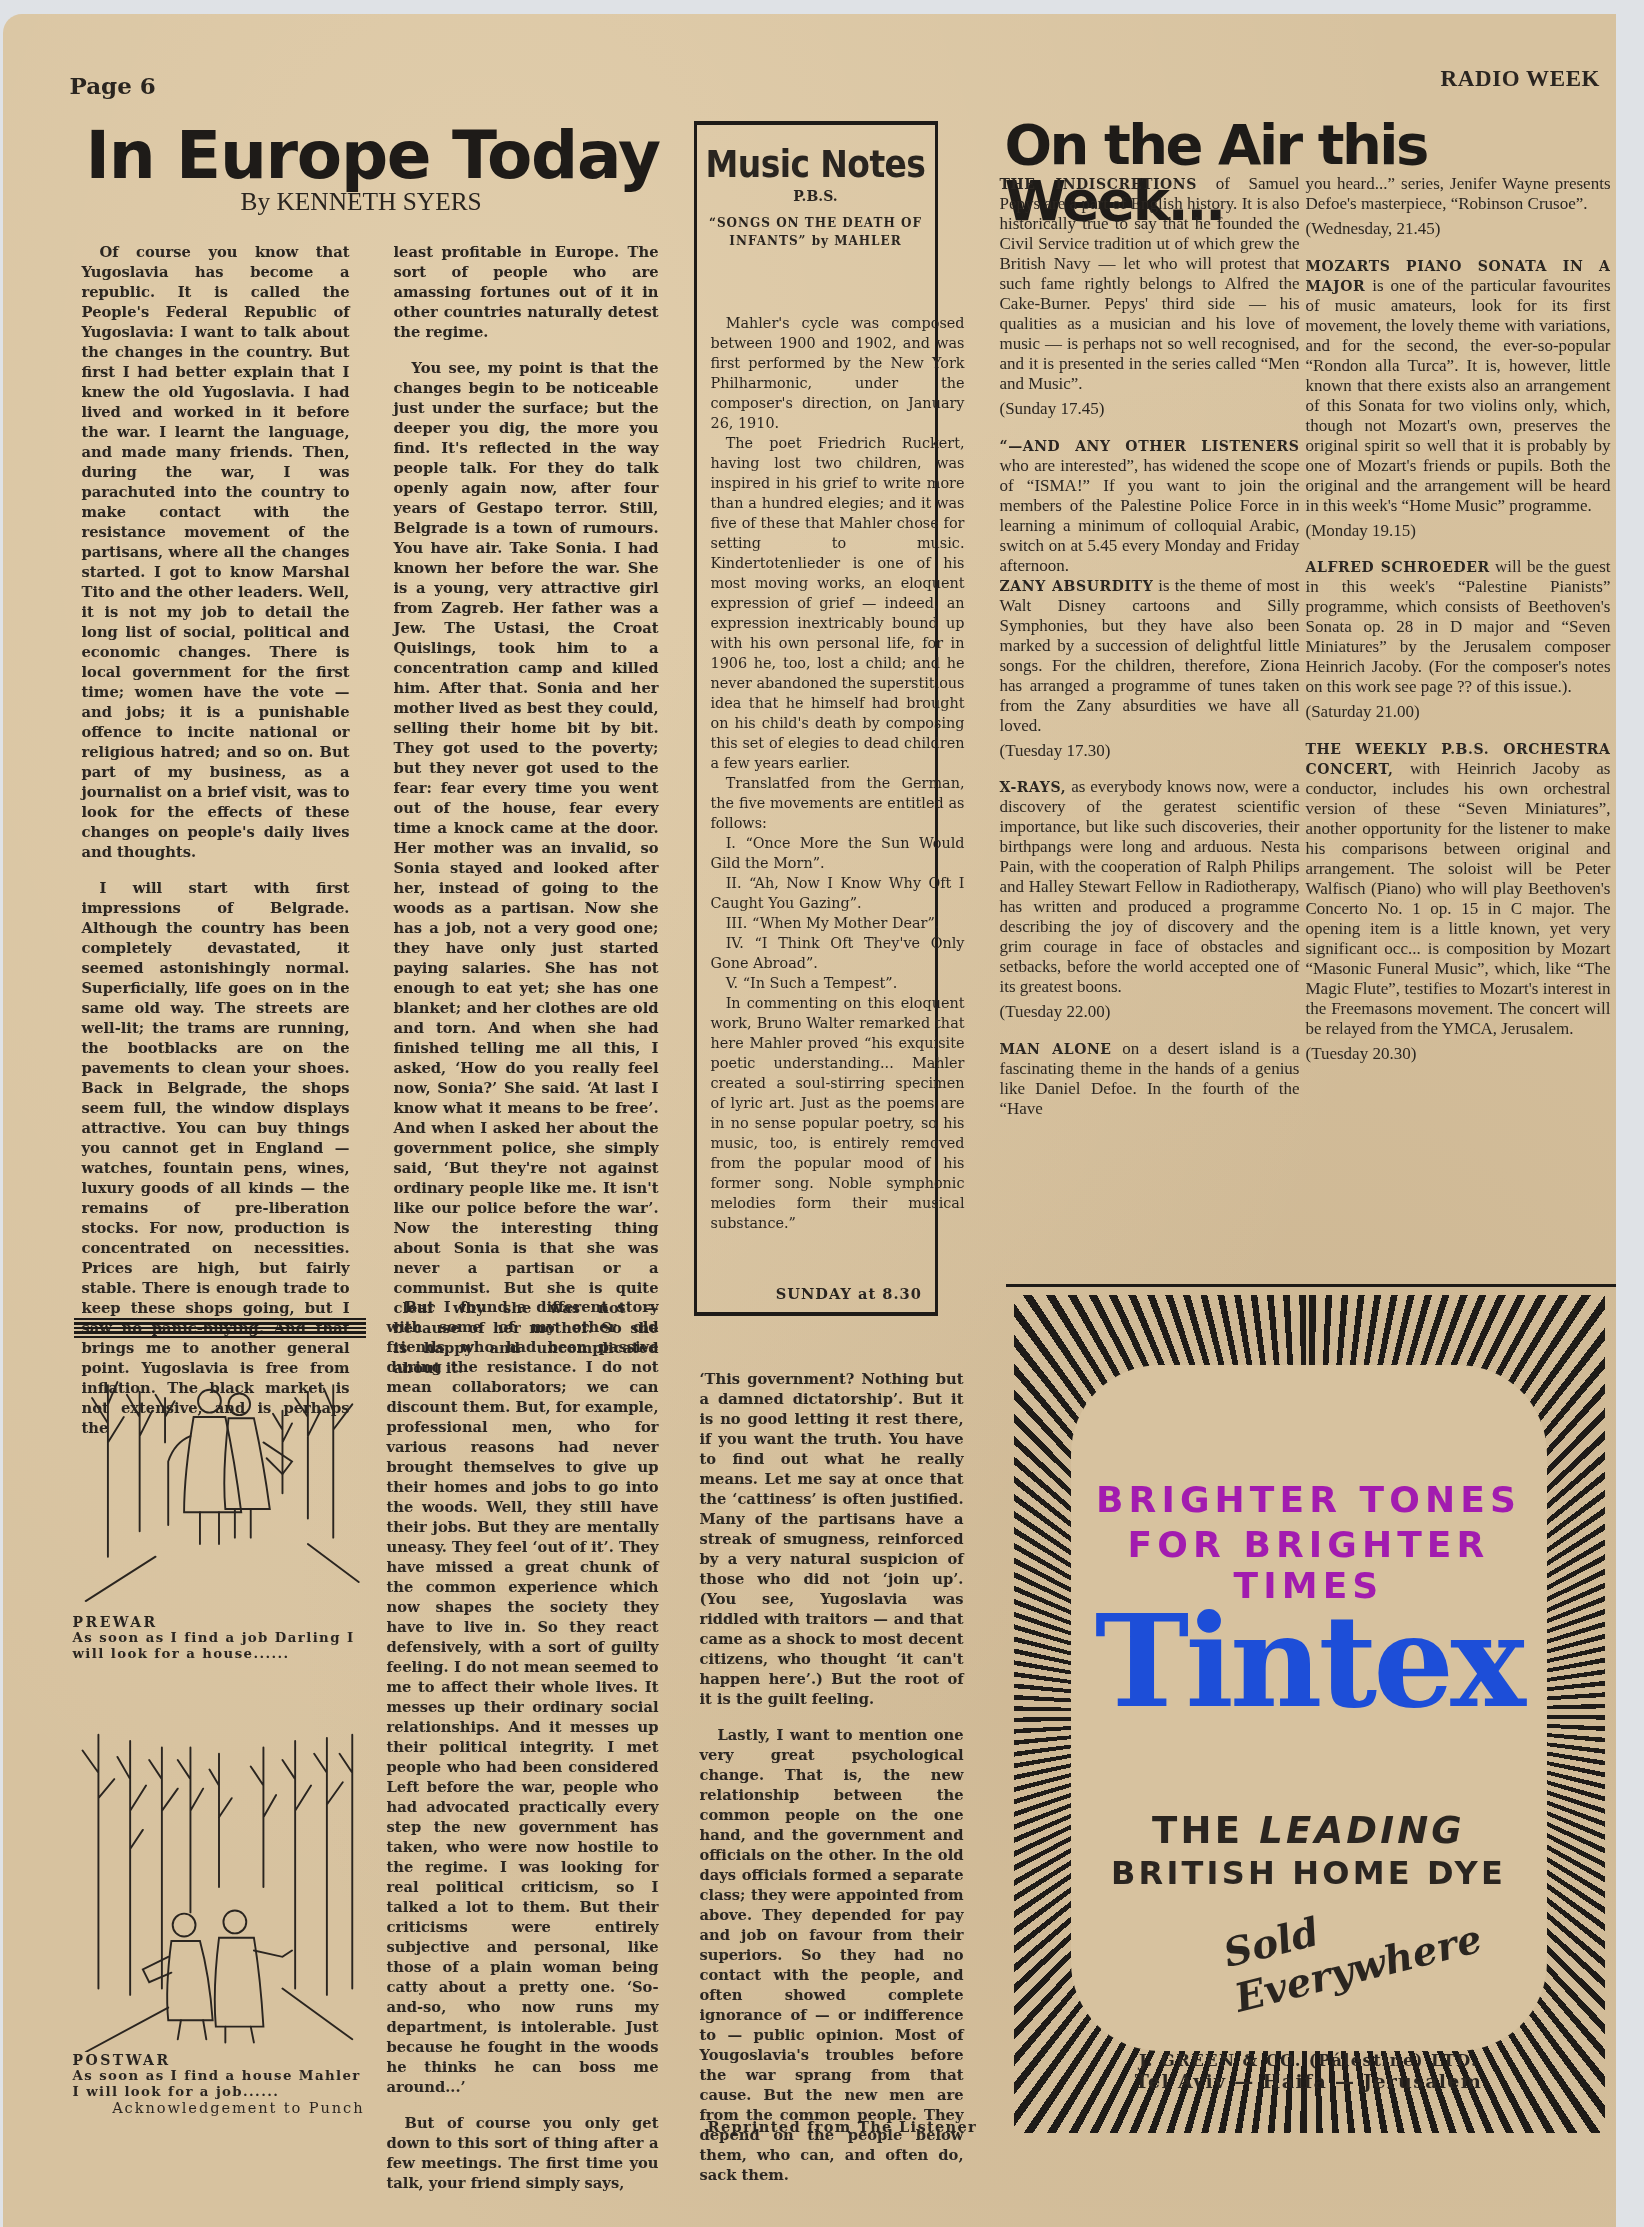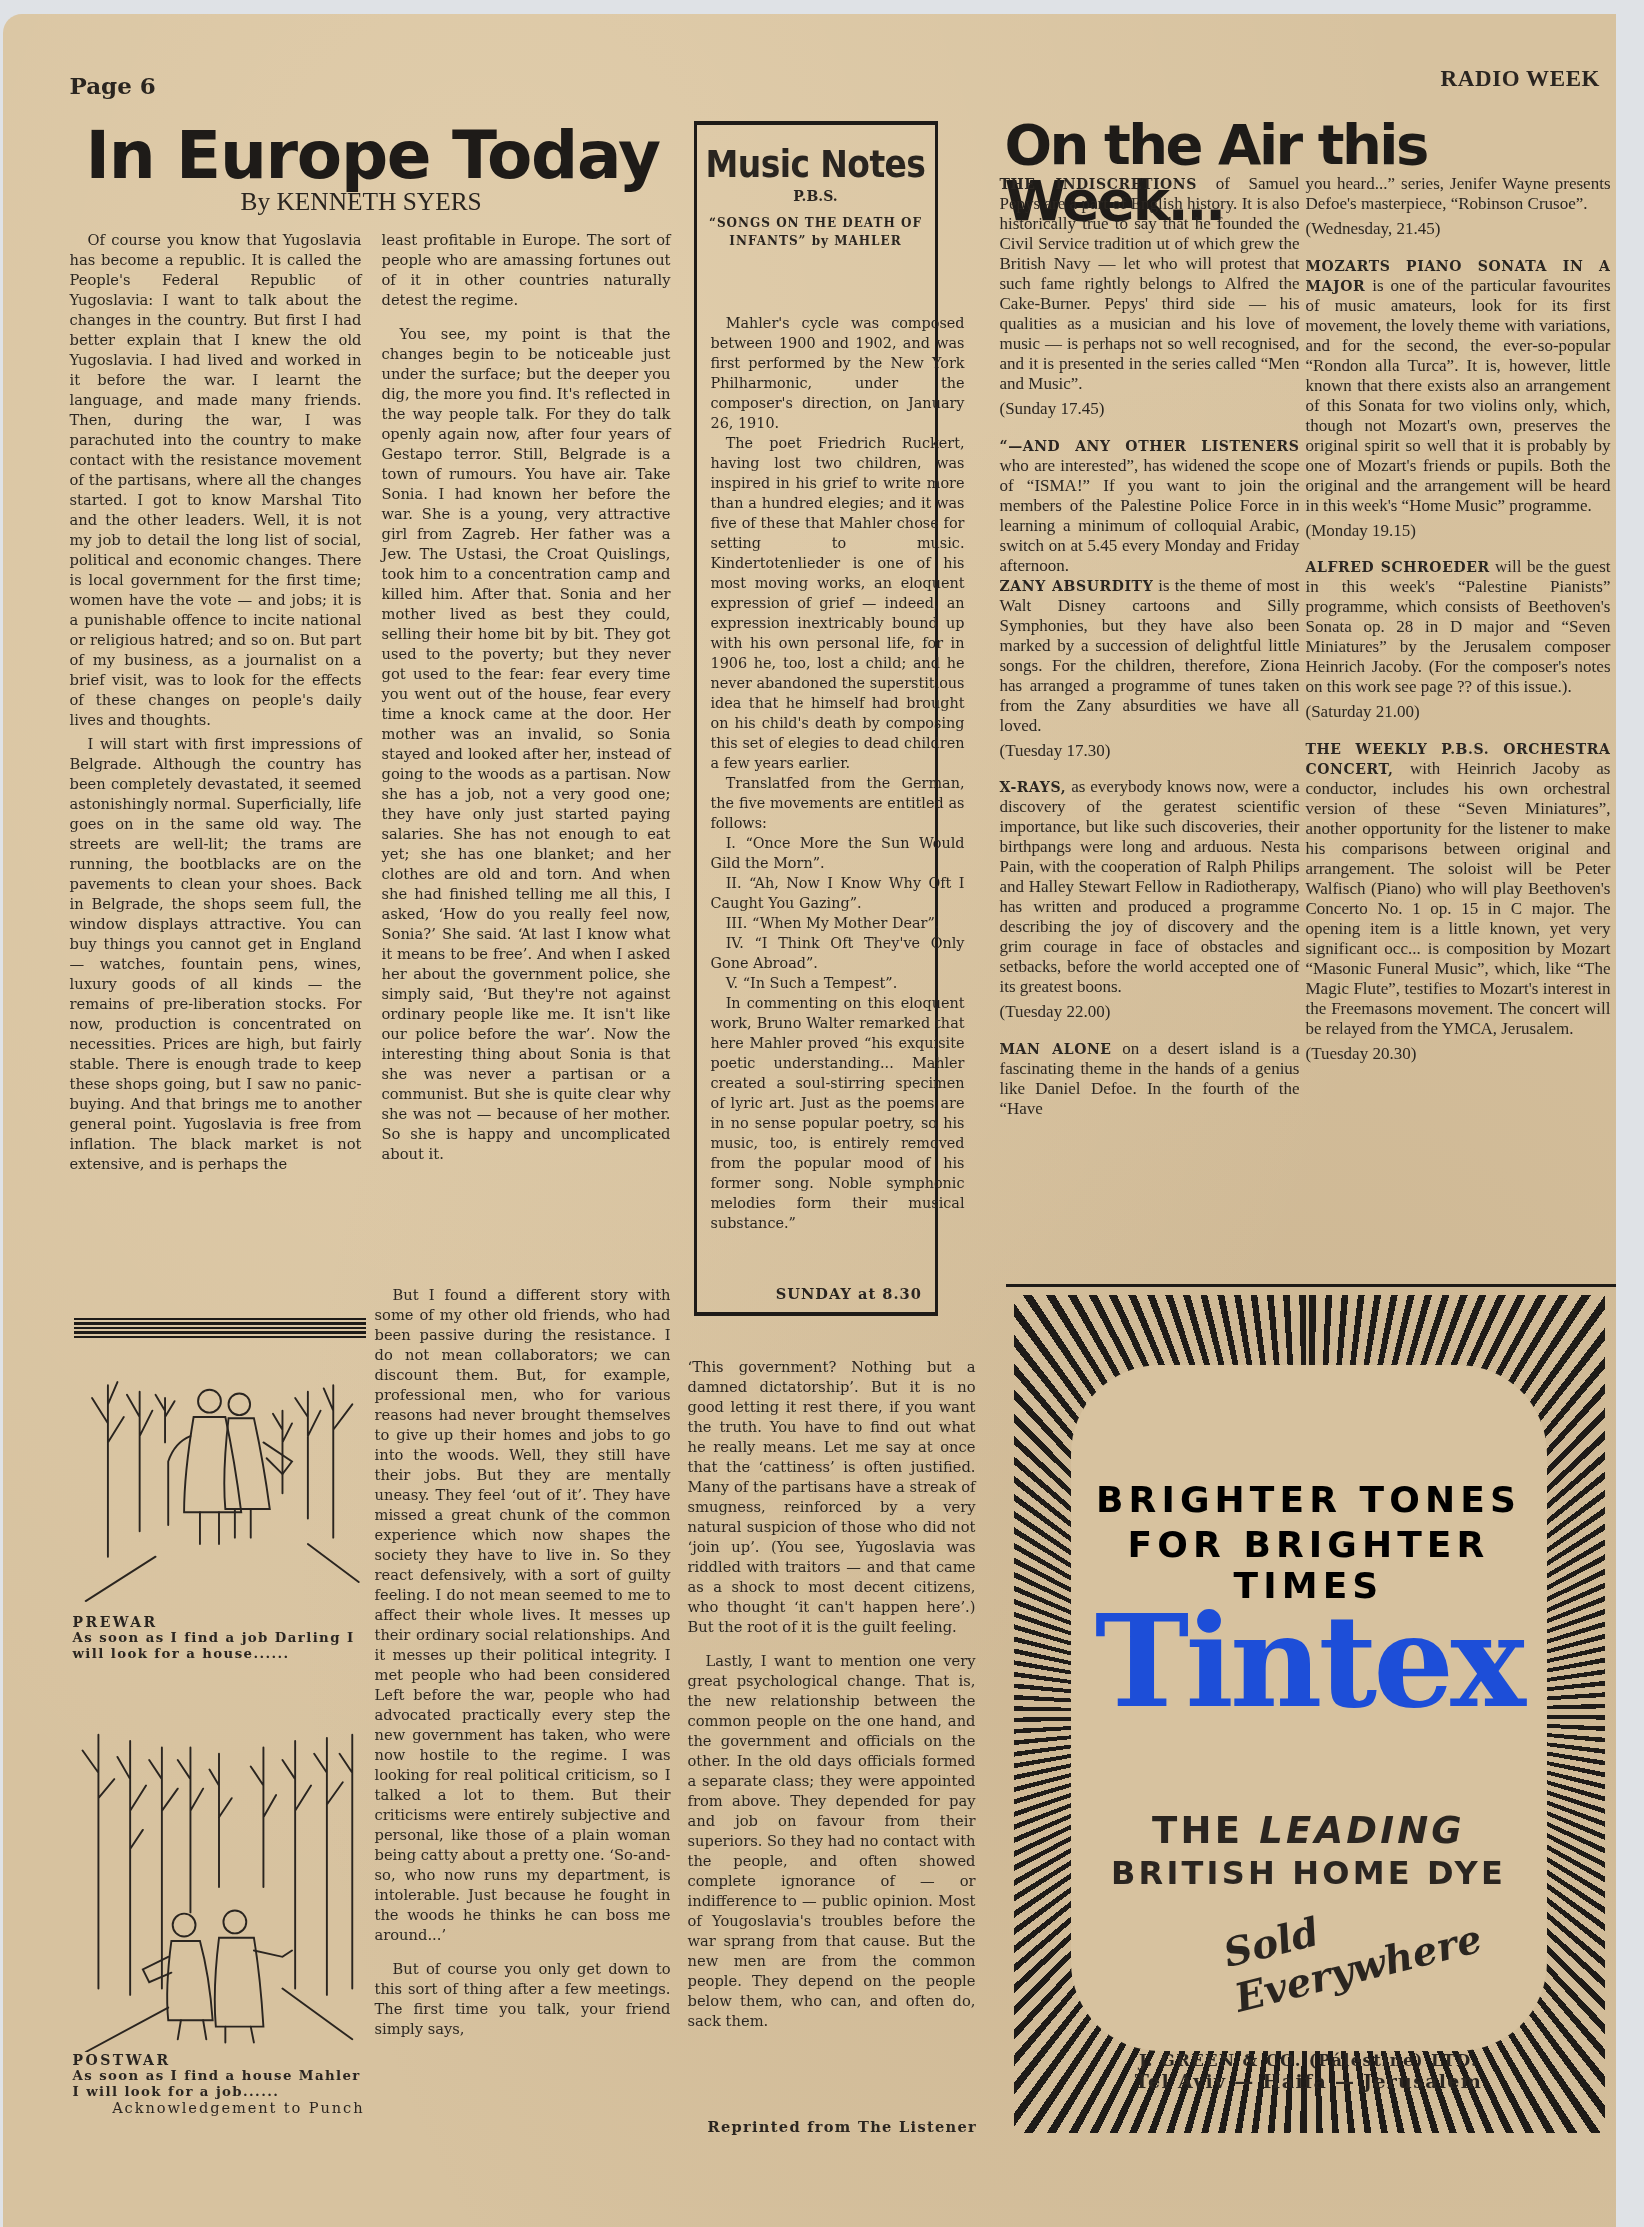--- a/index.html
+++ b/index.html
@@ -22,21 +22,21 @@
     font-family:"DejaVu Sans", sans-serif; font-weight:bold; color:#1e1b18; line-height:1;
   }
   .h-europe { left:83px; top:109px; font-size:66px; letter-spacing:-1.3px; }
   .byline { left:238px; top:173px; font-size:25.4px; font-family:"Liberation Serif", serif; }
   .h-air { left:1002px; top:103px; font-size:56px; letter-spacing:-2.5px; }
 
   .col {
     position:absolute; font-family:"DejaVu Serif", serif; font-size:14.7px; line-height:20px;
     text-align:justify; color:#2b2621;
   }
-  .col p { margin:4px; text-indent:18px; }
+  .col p { margin:16px; text-indent:18px;font-weight:bold; }
   .col p.gap { margin-top:14px; }
   .col p.noind { text-indent:0; }
 
   .col-a { left:63px; top:212px; width:300px; }
   .col-b { left:375px; top:212px; width:297px; }
   .col-b2 { left:368px; top:1267px; width:304px; }
   .col-c2 { left:681px; top:1339px; width:296px; }
 
   .music-box {
     position:absolute; left:691px; top:107px; width:244px; height:1195px;
@@ -76,21 +76,21 @@
   .ad-frame-line { position:absolute; left:1003px; top:1270px; width:610px; height:3.2px; background:#1e1b18; }
   .ad { position:absolute; left:1011px; top:1281px; width:591px; height:838px; }
   .ad .inner {
     position:absolute; left:57px; top:70px; width:476px; height:686px; background:#d7c29f;
     border-radius:89px;
   }
   .ad-rays { position:absolute; inset:0;
     background:
       repeating-conic-gradient(from 0deg at 50% 50%, #1e1b18 0deg 0.9deg, transparent 0.9deg 2.2deg);
   }
-  .ad-l1, .ad-l2 { position:absolute; width:100%; text-align:center; font-family:"DejaVu Sans", sans-serif; font-weight:bold; font-size:36px; letter-spacing:5.1px; color:#000000; }
+  .ad-l1, .ad-l2 { position:absolute; width:100%; text-align:center; font-family:"DejaVu Sans", sans-serif; font-weight:bold; font-size:36px; letter-spacing:5.1px; color:#a21caf; }
   .ad-l1 { top:114px; }
   .ad-l2 { top:159px; }
   .ad-brand { position:absolute; top:222px; width:100%; text-align:center; font-family:"DejaVu Serif", serif; font-weight:bold; font-size:127px; letter-spacing:-3.8px; color:#1d4ed8; }
   .ad-l3 { position:absolute; top:444px; width:100%; text-align:center; font-family:"DejaVu Sans", sans-serif; font-weight:bold; font-size:37px; letter-spacing:3.2px; }
   .ad-l3 i { font-style:italic; }
   .ad-l4 { position:absolute; top:489px; width:100%; text-align:center; font-family:"DejaVu Sans", sans-serif; font-weight:bold; font-size:32px; letter-spacing:3.2px; }
   .ad-sold { position:absolute; top:565px; left:159px; font-family:"DejaVu Serif", serif; font-style:italic; font-weight:bold; font-size:39px; transform:rotate(-14deg); transform-origin:left center; }
   .ad-co { position:absolute; top:686px; width:100%; text-align:center; font-family:"DejaVu Serif", serif; font-weight:bold; font-size:16.5px; letter-spacing:1.3px; }
   .ad-cities { position:absolute; top:705px; width:100%; text-align:center; font-family:"DejaVu Serif", serif; font-weight:bold; font-size:19px; letter-spacing:1.3px; }
 </style>

